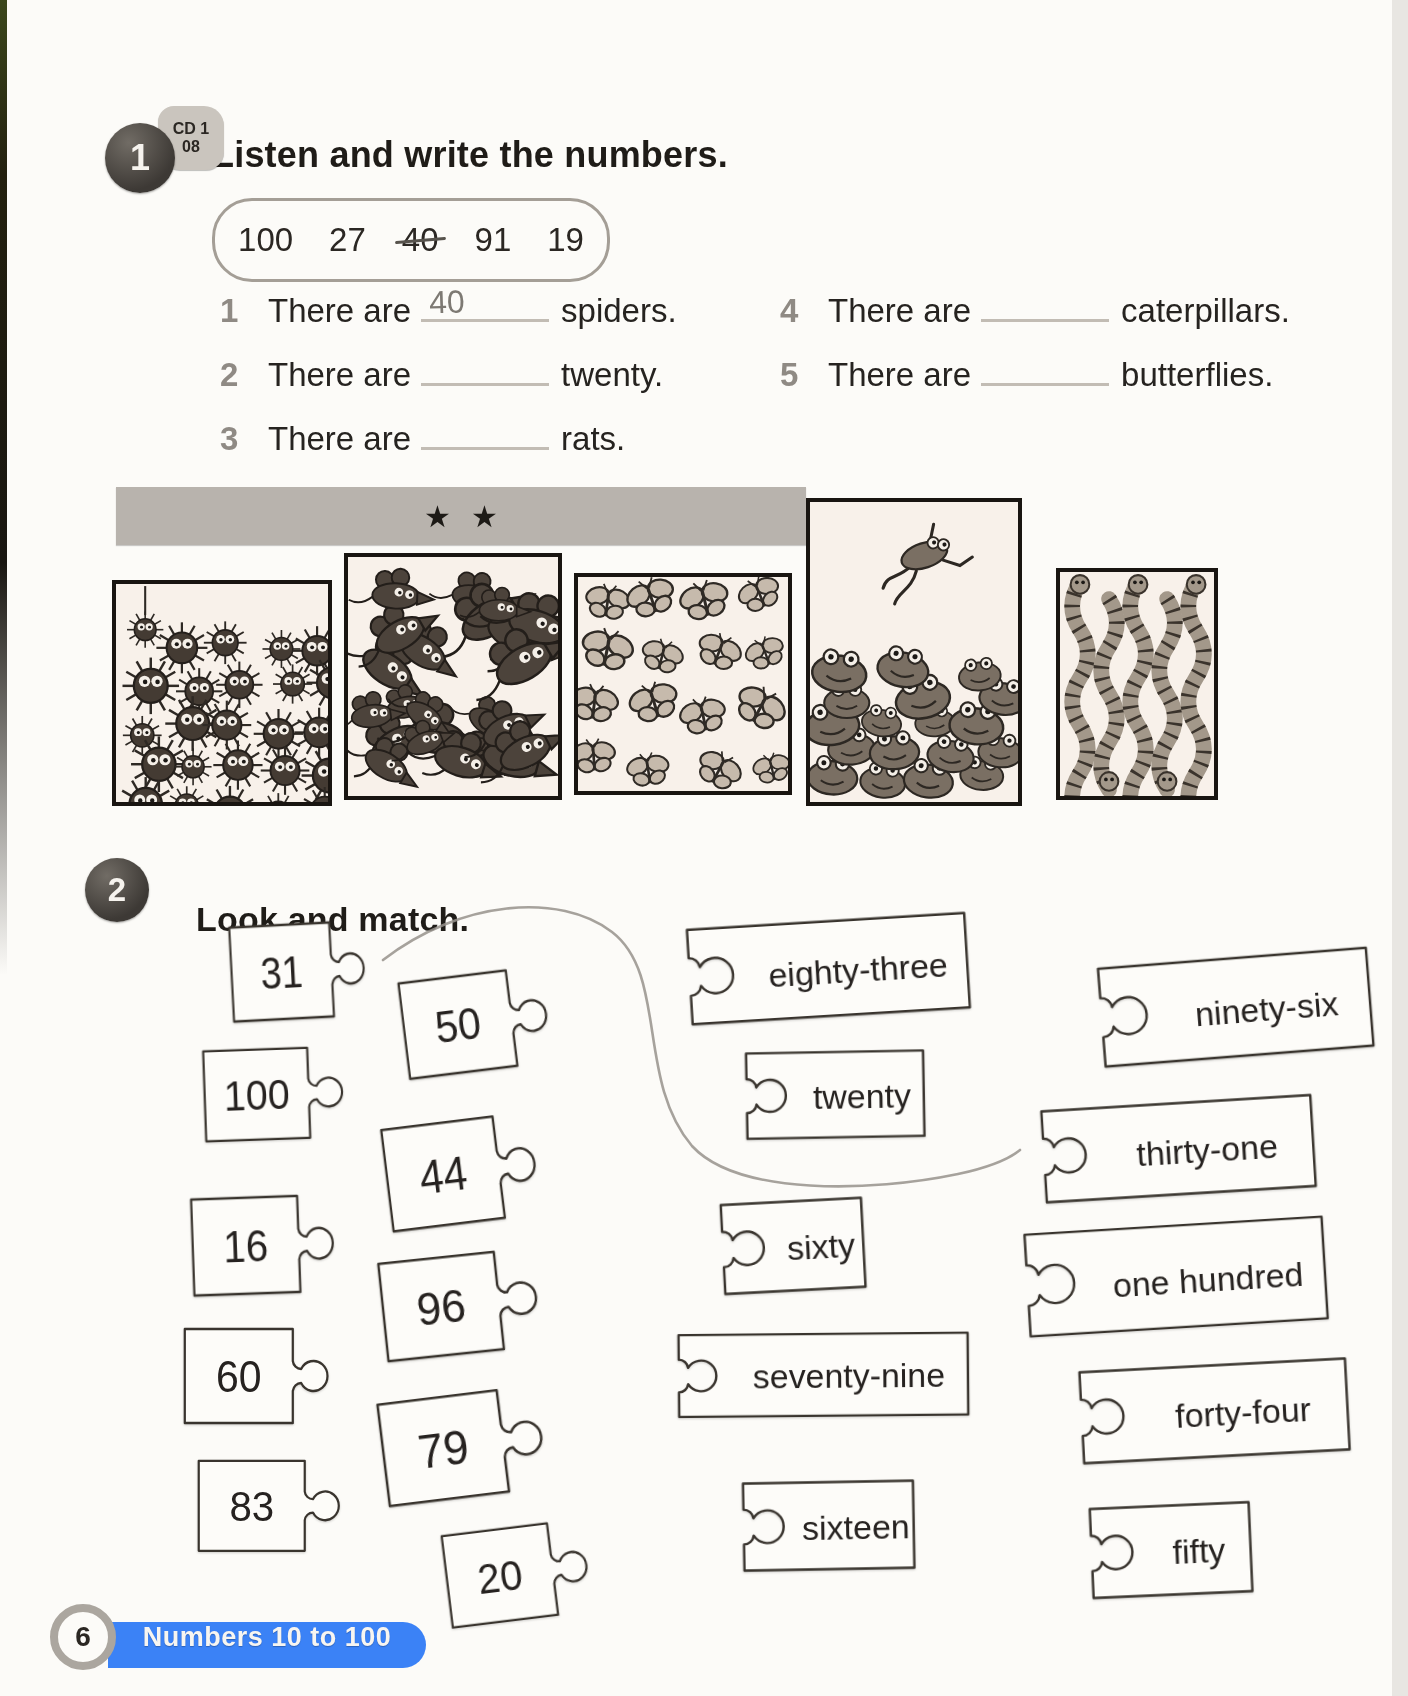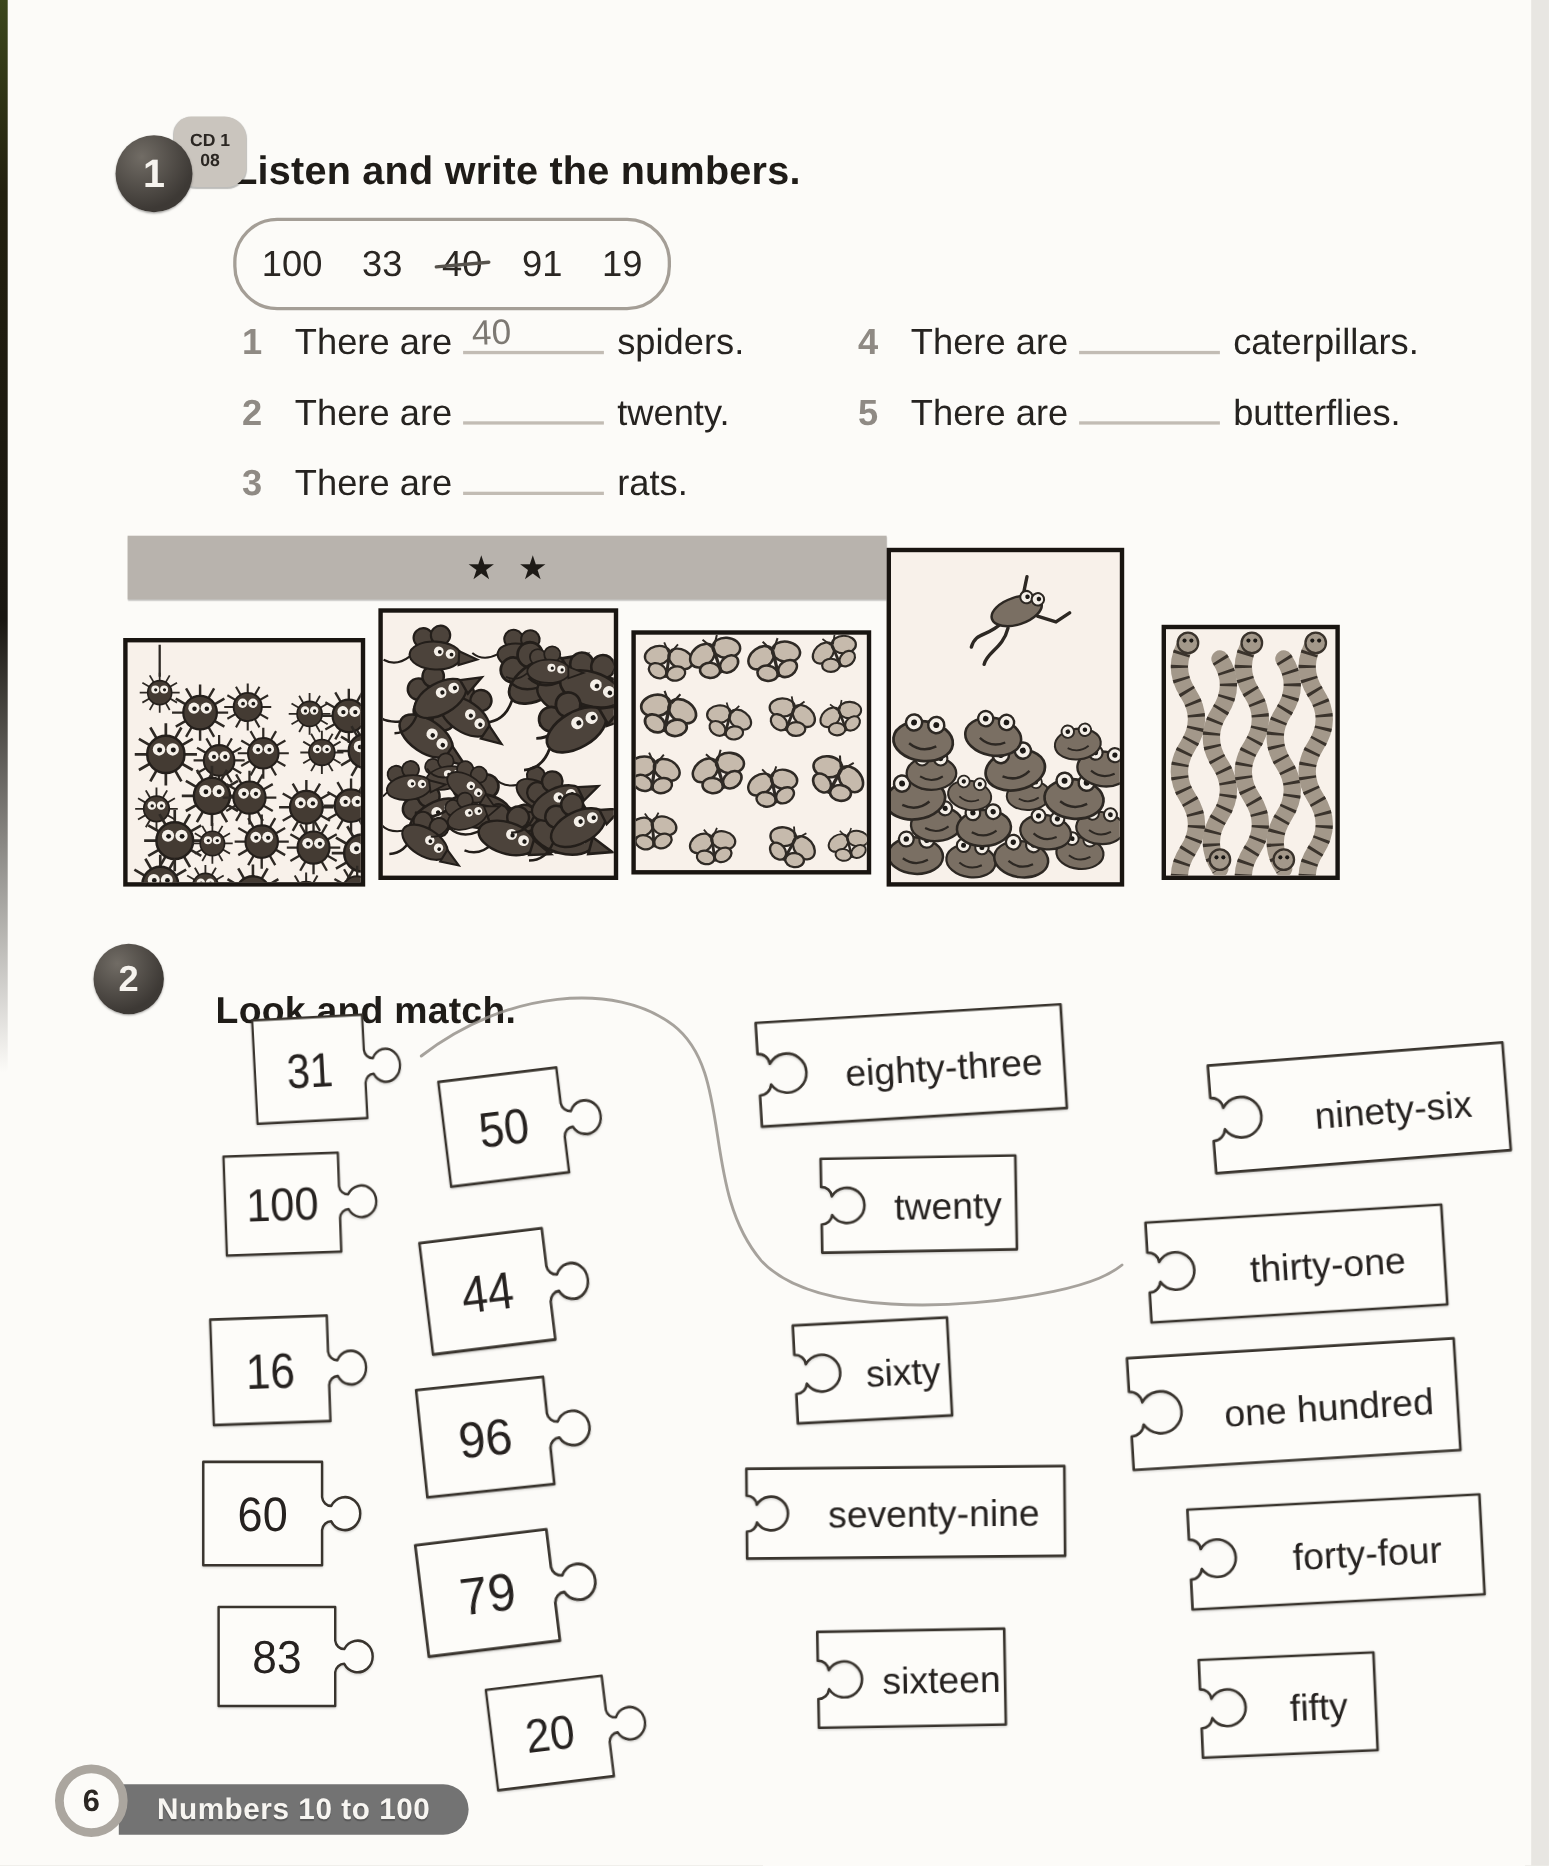--- a/index.html
+++ b/index.html
@@ -42,22 +42,22 @@
   .zoobanner .star{font-size:30px;}
   .panel{position:absolute;border:4px solid #191511;background:#f8f1ea;box-sizing:border-box;}
   .panel svg{display:block;width:100%;height:100%;}
   
   .piece{position:absolute;filter:drop-shadow(0 1px 1px rgba(0,0,0,.18));}
   .piece svg{display:block;overflow:visible;}
   
   .pagenum{position:absolute;left:50px;top:1604px;width:66px;height:66px;border-radius:50%;
            background:#fcfbf8;border:8px solid #aba69f;box-sizing:border-box;z-index:2;
            display:flex;align-items:center;justify-content:center;font-size:28px;font-weight:bold;color:#2b2723;}
-  .footbanner{position:absolute;left:108px;top:1622px;width:318px;height:46px;background:#737373;
-           border-radius:0 23px 23px 0;display:flex;align-items:center;justify-content:center;
+  .footbanner{position:absolute;left:108px;top:1622px;width:318px;height:46px;background:#3b82f6;
+           border-radius:0 23px 23px 0;display:flex;justify-content:center;
            color:#f7f5f1;font-weight:bold;font-size:27px;letter-spacing:.5px;
            text-shadow:0 1px 1px rgba(0,0,0,.25);}
   .matchline{position:absolute;left:0;top:0;pointer-events:none;}
 </style>
 </head>
 <body>
 
 <div class="page">
   <div class="spine"></div>
 
@@ -65,21 +65,21 @@
     <span>CD 1</span>
     <span>08</span>
   </div>
   <div class="badge badge1">
     <span>1</span>
   </div>
   <div class="extitle title1">Listen and write the numbers.</div>
 
   <div class="wordbank">
     <span class="wb-num">100</span>
-    <span class="wb-num">33</span>
+    <span class="wb-num">27</span>
     <span class="wb-num struck">40</span>
     <span class="wb-num">91</span>
     <span class="wb-num">19</span>
   </div>
 
   <div class="ex1row" style="left:220px;top:283px;">
     <span class="itemnum">1</span>
     <span>There are</span>
     <span class="blank">
         <span class="answer">40</span>

